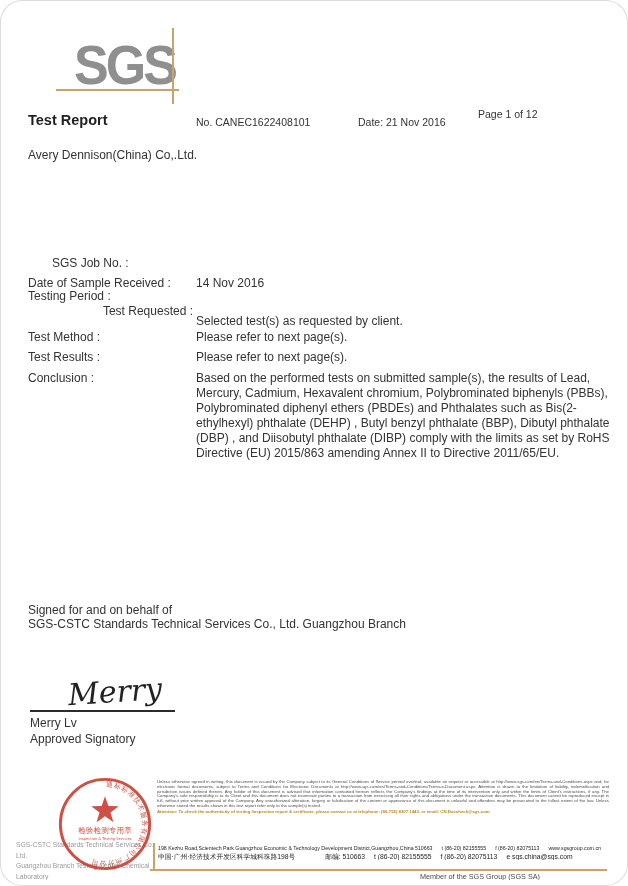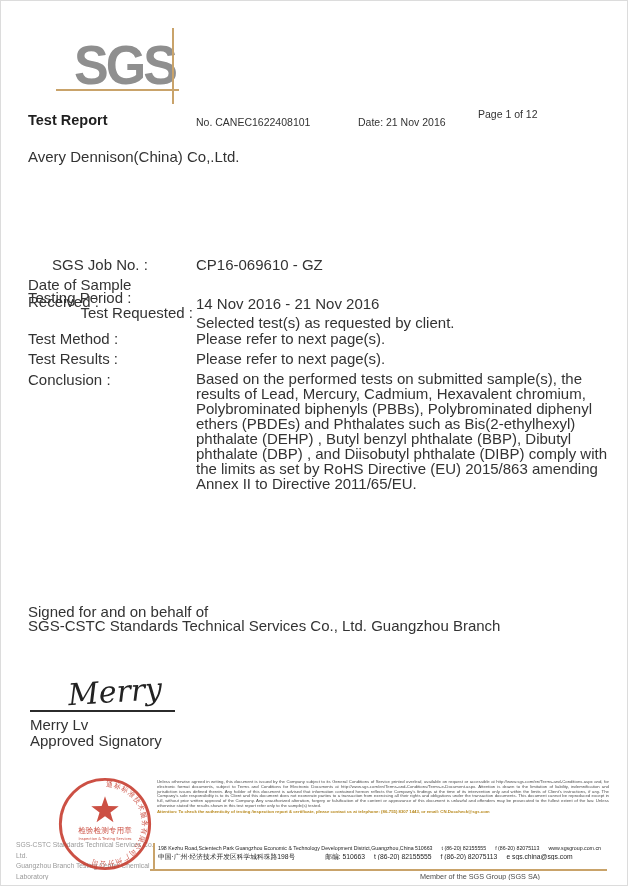--- a/index.html
+++ b/index.html
@@ -1,29 +1,30 @@
 <!DOCTYPE html>
 <html><head>
 <meta charset="utf-8">
 <style>
   html,body{margin:0;padding:0;background:#ffffff;}
   .page{
     position:relative;width:628px;height:886px;background:#ffffff;overflow:hidden;
     font-family:"Liberation Sans","DejaVu Sans",sans-serif;color:#2e2e2e;
     box-shadow:inset 0 0 0 1px #dcdcdc;
+    border-radius:22px;
   }
   .abs{position:absolute;}
   
   .logo{left:74px;top:36px;font-size:52px;font-weight:bold;color:#8f8f8f;
         letter-spacing:-3px;transform:scaleY(1.08);transform-origin:top left;line-height:1;}
   .logo-hline{left:56px;top:89px;width:123px;height:2px;background:#c9a36a;}
   .logo-vline{left:172px;top:28px;width:2px;height:76px;background:#c9a36a;}
   .report-title{left:28px;top:112px;font-size:14.5px;font-weight:bold;color:#1f1f1f;}
   .meta{font-size:10.5px;color:#333;}
-  .body-text{font-size:15px;color:#333;}
+  .body-text{font-size:12px;color:#333;}
   .label-col{left:28px;width:165px;}
   .value-col{left:196px;width:420px;}
   .conclusion-val{line-height:15px;}
   
   .sig-script{left:68px;top:674px;font-family:"DejaVu Serif","Liberation Serif",serif;
               font-style:italic;font-size:30px;color:#222;transform:rotate(-4deg);}
   .sig-line{left:30px;top:710px;width:145px;height:2px;background:#2b2b2b;}
   
   .tiny-wrap{transform:scale(0.5);transform-origin:top left;}
   .disclaimer{width:904px;font-size:8.6px;line-height:1.14;color:#4c4c4c;text-align:justify;}
@@ -50,26 +51,25 @@
 
   <div class="abs report-title">Test Report</div>
   <div class="abs meta" style="left:196px;top:116px;">No. CANEC1622408101</div>
   <div class="abs meta" style="left:358px;top:116px;text-align:center;">Date: 21 Nov 2016</div>
   <div class="abs meta" style="left:478px;top:108px;text-align:right;">Page 1 of 12</div>
 
   <div class="abs body-text" style="left:28px;top:148px;">Avery Dennison(China) Co,.Ltd.</div>
 
 
   <div class="abs body-text label-col" style="top:256px;margin-left:24px;">SGS Job No. :</div>
-  <div class="abs body-text value-col" style="top:256px;">CP16-069610 - GZ</div>
 
   <div class="abs body-text label-col" style="top:276px;">Date of Sample Received :</div>
+  <div class="abs body-text value-col" style="top:276px;">14 Nov 2016</div>
 
   <div class="abs body-text label-col" style="top:289px;">Testing Period :</div>
-  <div class="abs body-text value-col" style="top:295px;">14 Nov 2016 - 21 Nov 2016</div>
 
   <div class="abs body-text label-col" style="top:304px;text-align:right;">Test Requested :</div>
   <div class="abs body-text value-col" style="top:314px;">Selected test(s) as requested by client.</div>
 
   <div class="abs body-text label-col" style="top:330px;">Test Method :</div>
   <div class="abs body-text value-col" style="top:330px;">Please refer to next page(s).</div>
 
   <div class="abs body-text label-col" style="top:350px;">Test Results :</div>
   <div class="abs body-text value-col" style="top:350px;">Please refer to next page(s).</div>
 

